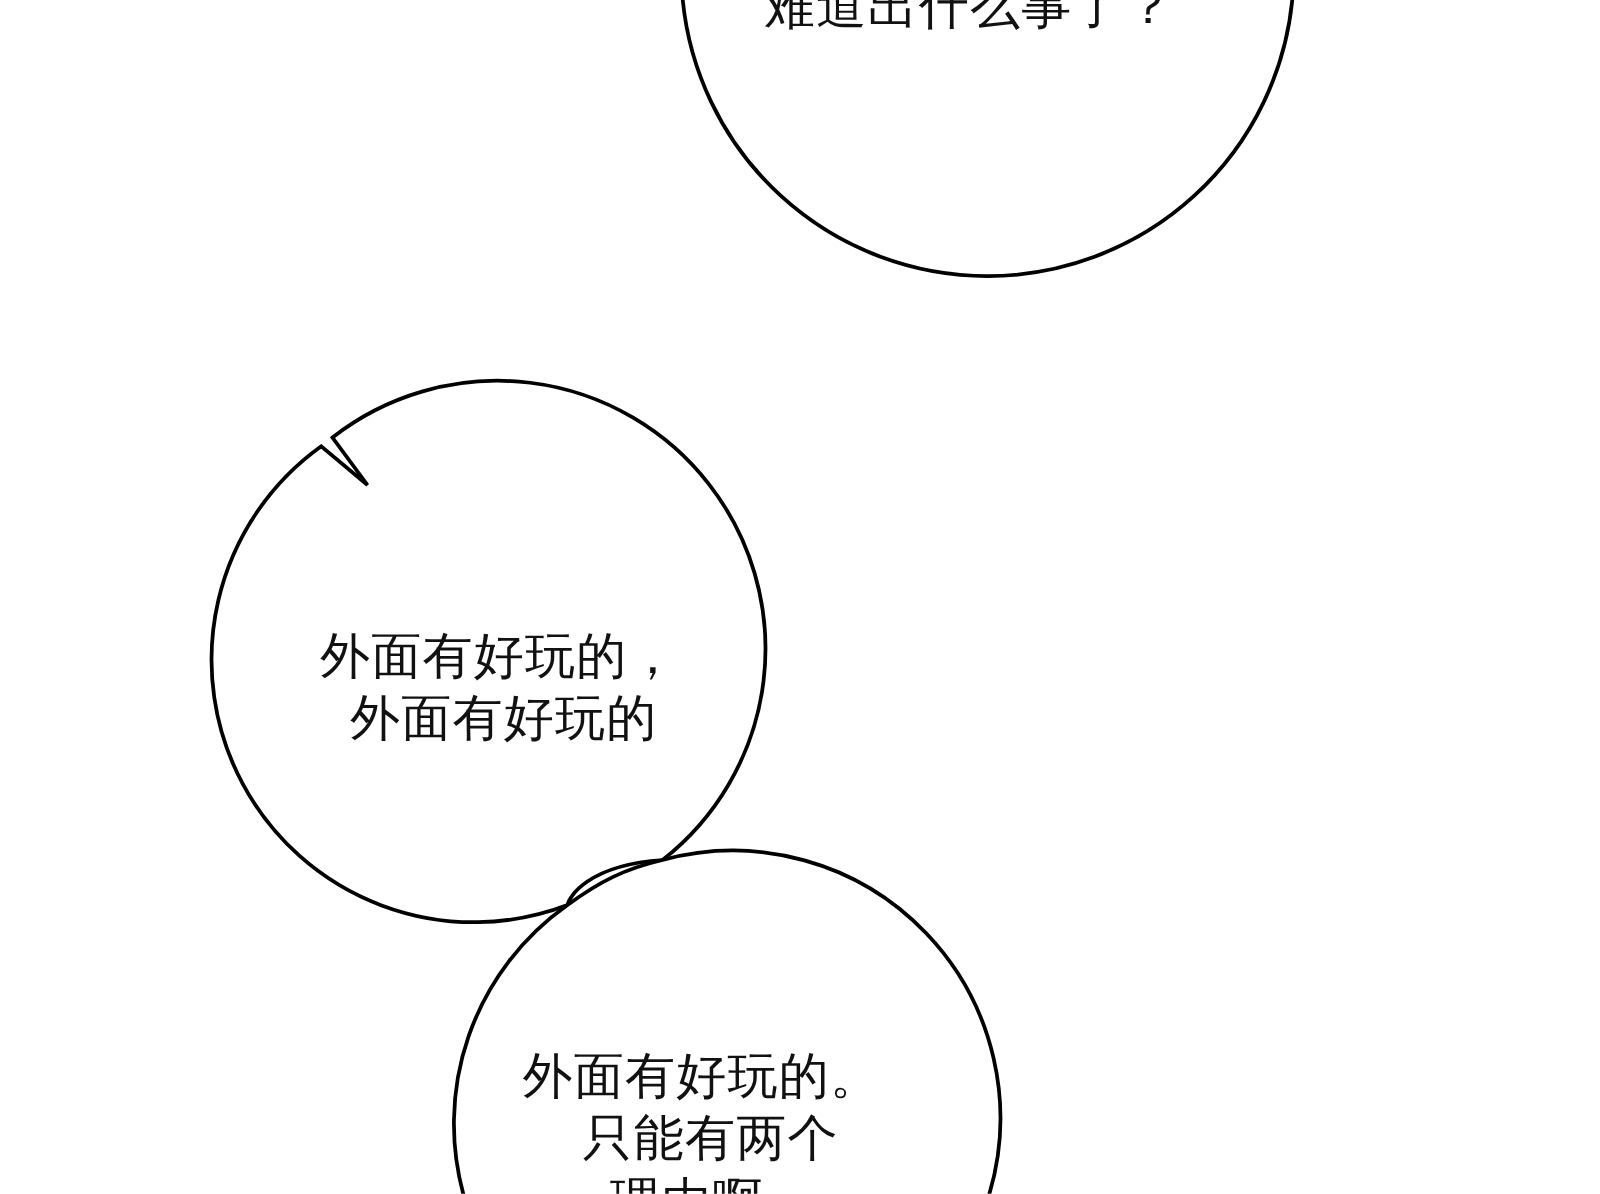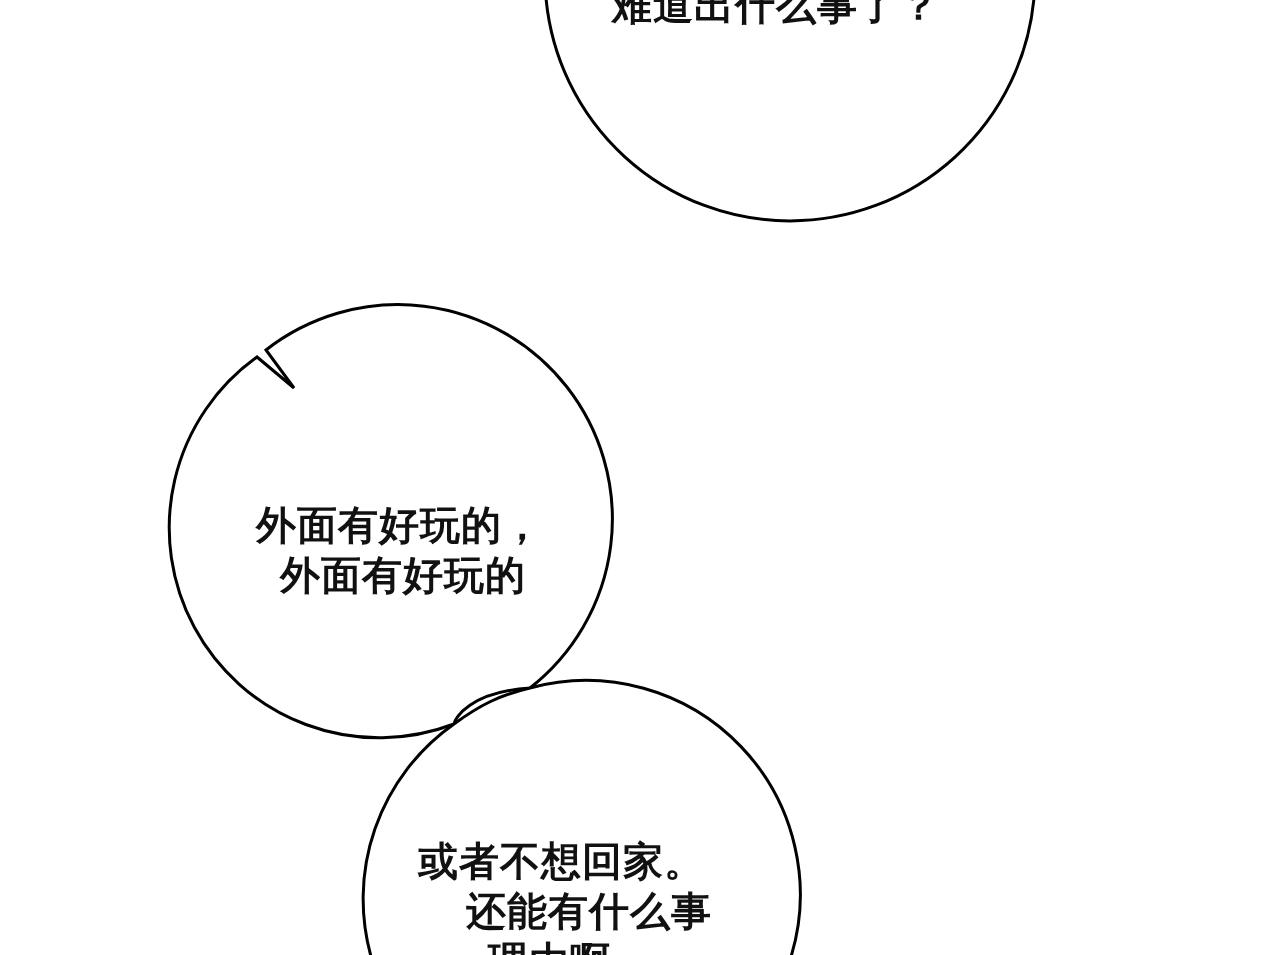--- a/index.html
+++ b/index.html
@@ -1,17 +1,17 @@
 <!DOCTYPE html>
 <html><head>
   <meta charset="utf-8">
   <style>
     html, body { margin: 0; padding: 0; background: #ffffff; }
     body { width: 1280px; height: 955px; position: relative; overflow: hidden; }
-    .canvas { position: absolute; left: 0; top: 0; width: 1028px; height: 955px; font-weight: bold; }
+    .canvas { position: absolute; left: 0; top: 0; width: 1028px; height: 955px; }
     .canvas svg { position: absolute; left: 0; top: 0; }
     .bubble-text {
       position: absolute;
       color: #111111;
       font-family: "DejaVu Sans", "Liberation Sans", sans-serif;
       font-size: 40px;
       line-height: 50px;
       letter-spacing: 1px;
       white-space: nowrap;
     }
@@ -48,17 +48,17 @@
   <div id="t-top" class="bubble-text">
     <span class="line">难道出什么事了？</span>
   </div>
 
   <div id="t-mid" class="bubble-text">
     <span class="line l1">外面有好玩的，</span>
     <span class="line l2">外面有好玩的</span>
   </div>
 
   <div id="t-bot" class="bubble-text">
-    <span class="line l1">或者不想回家。</span>
-    <span class="line l2">还能有什么事</span>
+    <span class="line l1">外面有好玩的。</span>
+    <span class="line l2">只能有两个</span>
     <span class="line l3">理由啊</span>
   </div>
 </div>
 
 </body></html>

